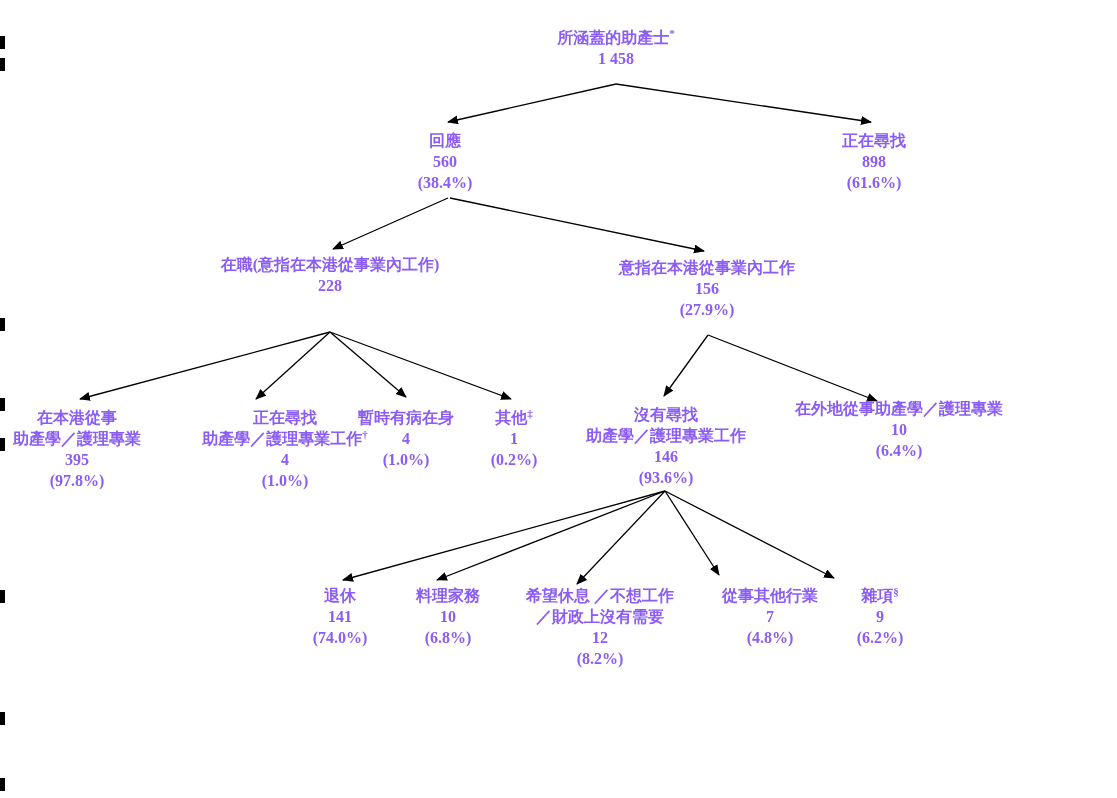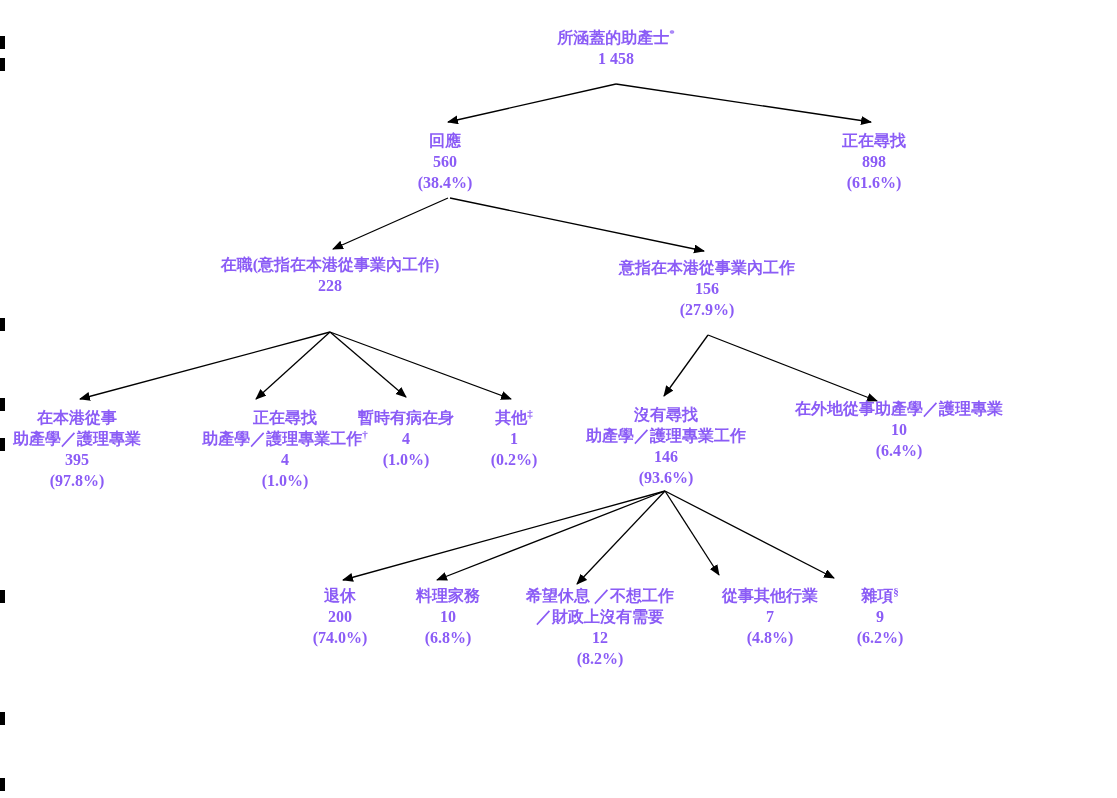--- a/index.html
+++ b/index.html
@@ -116,21 +116,21 @@
   </div>
 
   <div class="node" style="left:899px; top:398px;">
     <div class="l">在外地從事助產學／護理專業</div>
     <div class="l">10</div>
     <div class="l">(6.4%)</div>
   </div>
 
   <div class="node" style="left:340px; top:585px;">
     <div class="l">退休</div>
-    <div class="l">200</div>
+    <div class="l">141</div>
     <div class="l">(74.0%)</div>
   </div>
 
   <div class="node" style="left:448px; top:585px;">
     <div class="l">料理家務</div>
     <div class="l">10</div>
     <div class="l">(6.8%)</div>
   </div>
 
   <div class="node" style="left:600px; top:585px;">

